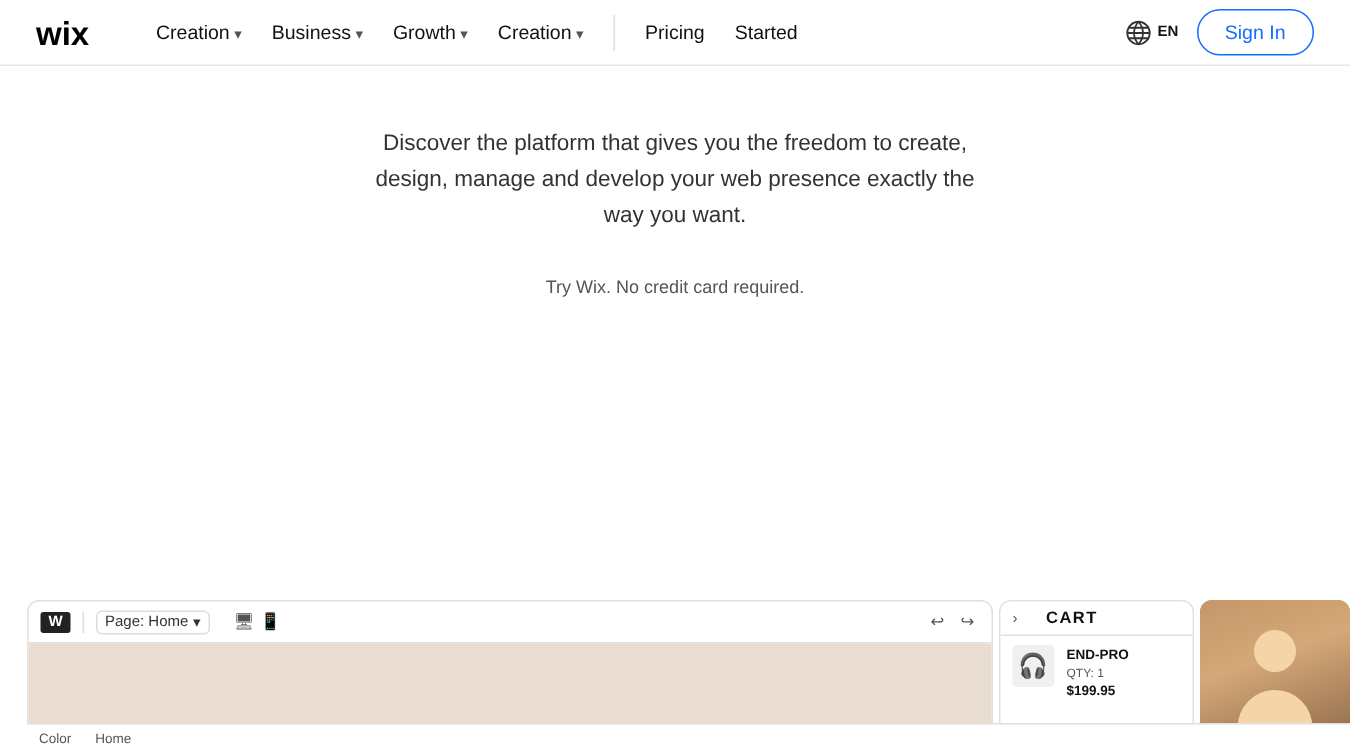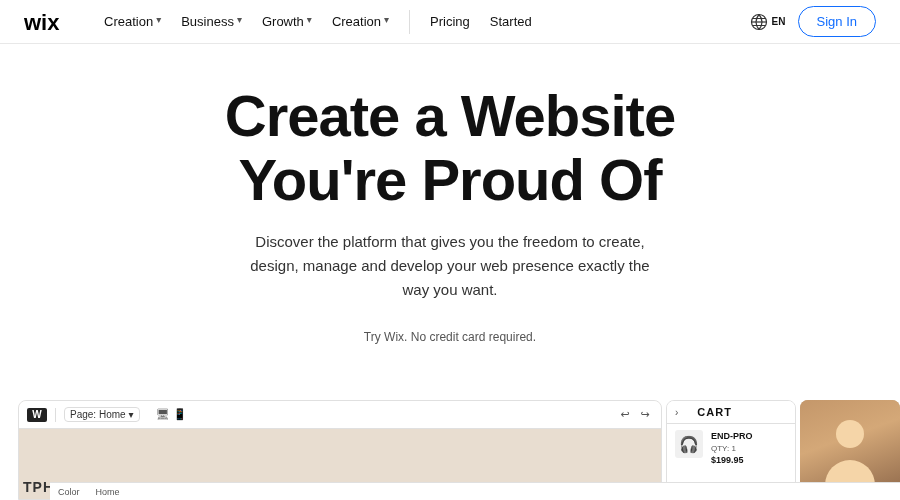--- a/index.html
+++ b/index.html
@@ -33,21 +33,21 @@
       height: 24px;
     }
     .nav-links {
       display: flex;
       align-items: center;
       gap: 4px;
       flex: 1;
     }
     .nav-item {
       display: flex;
-      align-items: flex-start;
+      align-items: flex-end;
       gap: 3px;
       padding: 6px 8px;
       font-size: 13px;
       color: #111;
       cursor: pointer;
       border-radius: 6px;
       white-space: nowrap;
       font-weight: 400;
     }
     .nav-chevron {
@@ -314,21 +314,20 @@
       height: 18px;
       background: #fff;
       border-top: 1px solid #e0e0e0;
       display: flex;
       align-items: center;
       padding: 0 8px;
       gap: 16px;
       font-size: 9px;
       color: #555;
       z-index: 10;
-      margin-left: 32px;
     }
   </style>
 </head>
 <body>
 
 <nav>
   <div class="nav-logo">
     <svg viewBox="0 0 48 24" fill="none" xmlns="http://www.w3.org/2000/svg">
       <text x="0" y="20" font-family="Arial" font-weight="900" font-size="22" fill="#000">wix</text>
     </svg>
@@ -369,24 +368,20 @@
         <path d="M1.5 9h15" stroke="#333" stroke-width="1.2"></path>
         <path d="M2.5 5.5h13M2.5 12.5h13" stroke="#333" stroke-width="1.2"></path>
       </svg>
       <span>EN</span>
     </div>
     <button class="sign-in-btn">Sign In</button>
   </div>
 </nav>
 
 <section class="hero">
-  <h1 class="hero-title">
-    <span>Create a Website</span><br>
-    <span>You're Proud Of</span>
-  </h1>
   <p class="hero-subtitle">Discover the platform that gives you the freedom to create, design, manage and develop your web presence exactly the way you want.</p>
   <p class="cta-note">Try Wix. No credit card required.</p>
 </section>
 
 <div class="bottom-preview">
 
   <div class="editor-preview">
     <div class="editor-topbar">
       <div class="editor-logo">
         <span class="editor-logo-w">W</span>

